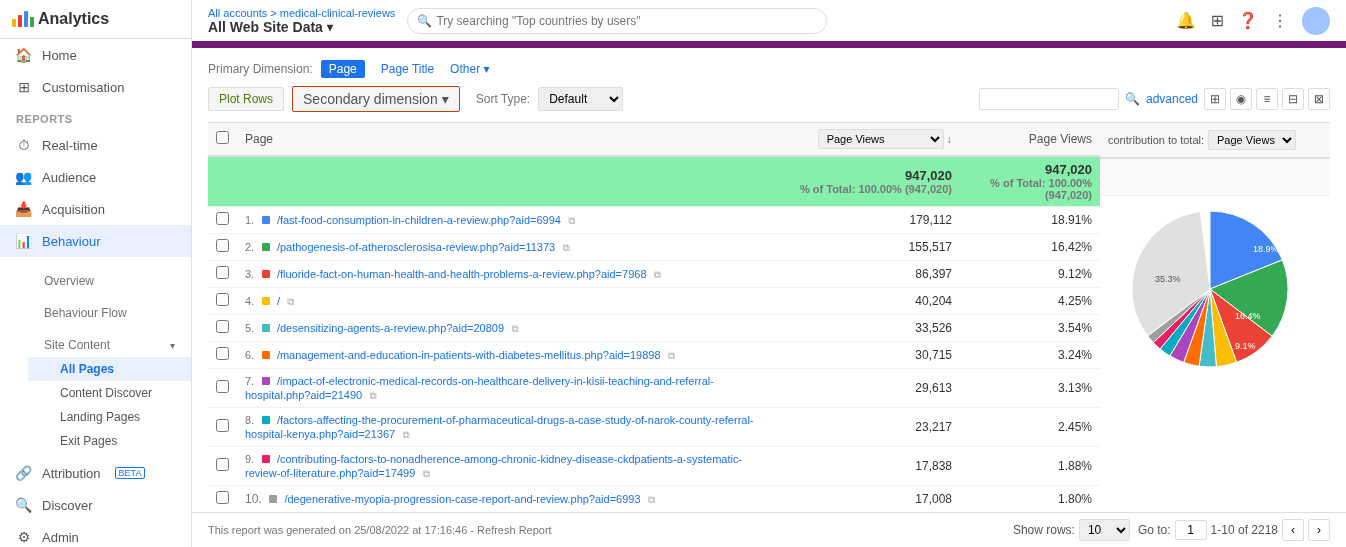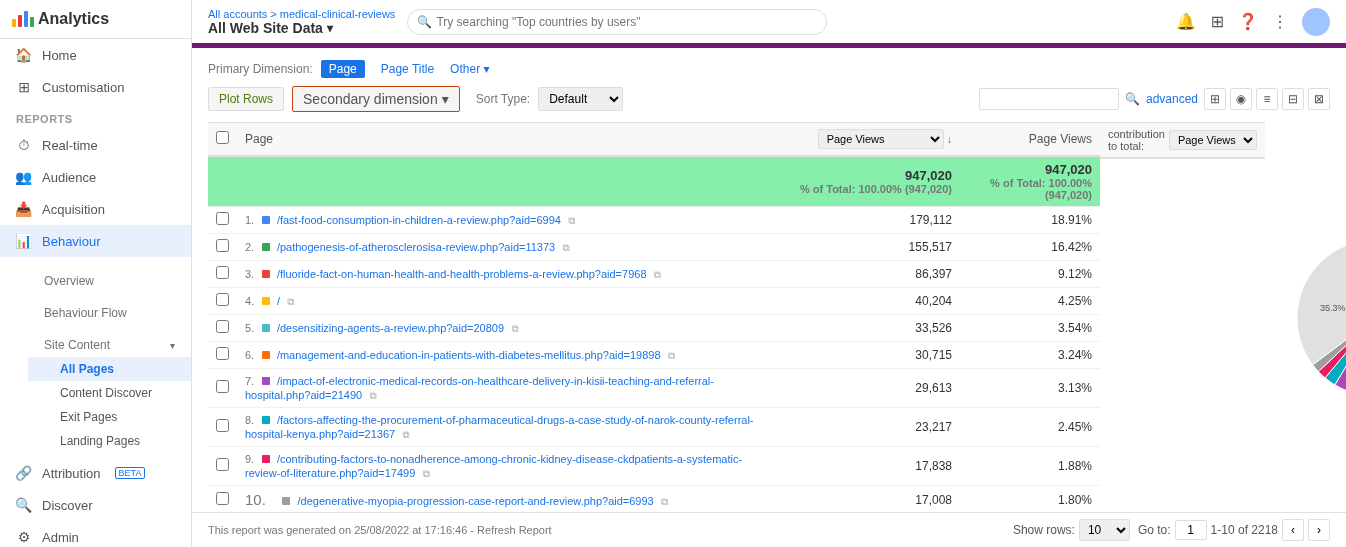--- a/index.html
+++ b/index.html
@@ -27,21 +27,21 @@
     .sub-nav-item { padding: 5px 16px; cursor: pointer; color: #737373; font-size: 12px; display: block; margin-top: 8px; }
 
     .sub-nav-group { padding-left: 0; }
     .sub-nav-group-item { padding: 5px 16px 5px 32px; cursor: pointer; color: #555; font-size: 12px; display: block; }
     .sub-nav-group-item.active { color: #1a73e8; font-weight: bold; background: #e8f0fe; }
 
     
     .main { flex: 1; display: flex; flex-direction: column; overflow: hidden; }
 
     
-    .topbar { display: flex; align-items: center; padding: 6px 16px; border-bottom: 5px solid #701a75; gap: 12px; background: #fff; min-height: 48px; }
+    .topbar { display: flex; align-items: center; padding: 6px 16px; border-bottom: 7px solid #701a75; gap: 12px; background: #fff; min-height: 48px; }
     .topbar-left { display: flex; flex-direction: column; }
     .breadcrumb { font-size: 11px; color: #1a73e8; }
     .topbar-title { font-size: 14px; font-weight: bold; color: #333; display: flex; align-items: center; gap: 4px; }
     .topbar-search { flex: 1; max-width: 420px; }
     .topbar-search input { width: 100%; padding: 6px 12px 6px 32px; border: 1px solid #ddd; border-radius: 20px; font-size: 12px; color: #999; outline: none; }
     .search-wrap { position: relative; }
     .search-wrap .search-icon-inner { position: absolute; left: 10px; top: 50%; transform: translateY(-50%); color: #999; font-size: 12px; }
     .topbar-right { margin-left: auto; display: flex; align-items: center; gap: 14px; color: #555; font-size: 16px; }
     .avatar { width: 28px; height: 28px; border-radius: 50%; background: #a0c4ff; display: flex; align-items: center; justify-content: center; font-size: 12px; font-weight: bold; color: #fff; }
 
@@ -144,22 +144,22 @@
   <div class="sub-nav">
     <div class="sub-nav-item">Overview</div>
     <div class="sub-nav-item">Behaviour Flow</div>
     <div class="sub-nav-item" style="display:flex; align-items:center; justify-content:space-between;">
       <span>Site Content</span>
       <span style="font-size:10px;">▾</span>
     </div>
     <div class="sub-nav-group">
       <div class="sub-nav-group-item active">All Pages</div>
       <div class="sub-nav-group-item">Content Discover</div>
+      <div class="sub-nav-group-item">Landing Pages</div>
       <div class="sub-nav-group-item">Exit Pages</div>
-      <div class="sub-nav-group-item">Landing Pages</div>
     </div>
   </div>
 
   <div class="nav-item">
     <span class="nav-icon">🔗</span>
     <span>Attribution</span>
     <span style="font-size:9px; color:#1a73e8; margin-left:4px; border:1px solid #1a73e8; border-radius:2px; padding:0 3px;">BETA</span>
   </div>
   <div class="nav-item">
     <span class="nav-icon">🔍</span>
@@ -374,32 +374,32 @@
       <span class="copy-icon">⧉</span>
     </td>
     <td class="right">17,838</td>
     <td class="right">1.88%</td>
   </tr>
             <tr>
     <td class="checkbox-col">
       <input type="checkbox" style="">
     </td>
     <td>
-      <span style="color:#777; font-size:15px; margin-right:13px;text-align:right;">10.</span>
+      <span style="color:#777; font-size:12px; margin-right:4px;text-align:right;">10.</span>
       <span class="color-dot" style="background:#9e9e9e;"></span>
       <a href="#" class="page-link">/degenerative-myopia-progression-case-report-and-review.php?aid=6993</a>
       <span class="copy-icon">⧉</span>
     </td>
     <td class="right">17,008</td>
     <td class="right">1.80%</td>
   </tr>
           </tbody>
       </table>
 
-      <div style="width:230px; display:flex; ">
+      <div style="width:230px; display:flex; flex-direction:column;">
         <div style="background:#f8f8f8; border-bottom:2px solid #ddd; border-top:1px solid #ddd; padding:6px 8px; font-size:11px; color:#555; display:flex; align-items:center; gap:4px; height:37px;">
           <span>contribution to total:</span>
           <select class="th-select">
             <option>Page Views</option>
           </select>
         </div>
         <div style="height:37px; background:#fafafa; border-bottom:1px solid #f0f0f0;"></div>
         <div class="chart-area">
           <svg width="170" height="170" viewBox="0 0 170 170">
 

